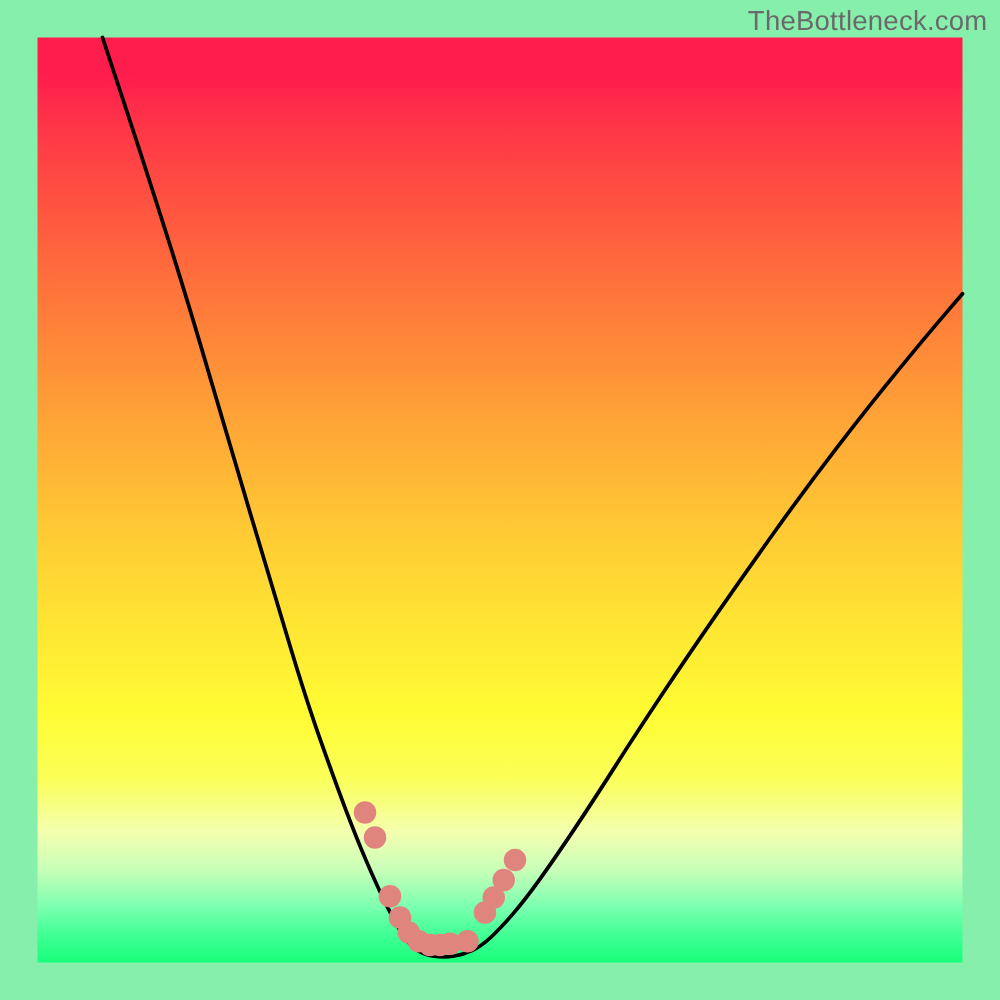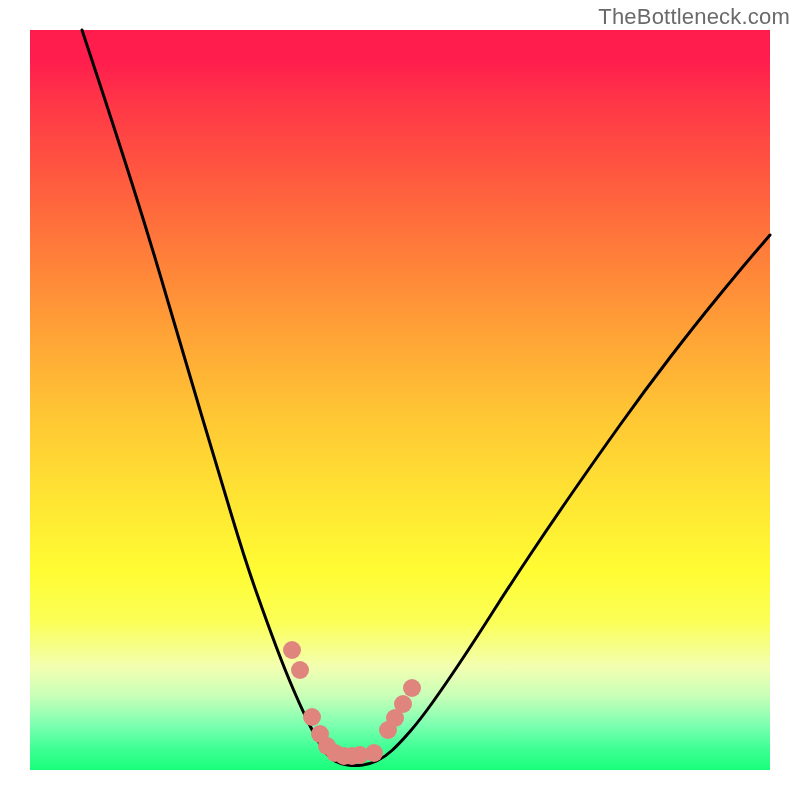--- a/index.html
+++ b/index.html
@@ -10,21 +10,21 @@
     background: #000;
     overflow: hidden;
     font-family: Arial, Helvetica, sans-serif;
   }
   .frame {
     position: absolute;
     left: 0;
     top: 0;
     width: 800px;
     height: 800px;
-    background: #ffffff;
+    background: #86efac;
   }
   .plot {
     position: absolute;
     left: 30px;
     top: 30px;
     width: 740px;
     height: 740px;
     background: linear-gradient(to bottom,
       #ff1d4d 0%,
       #ff1d4d 4%,

